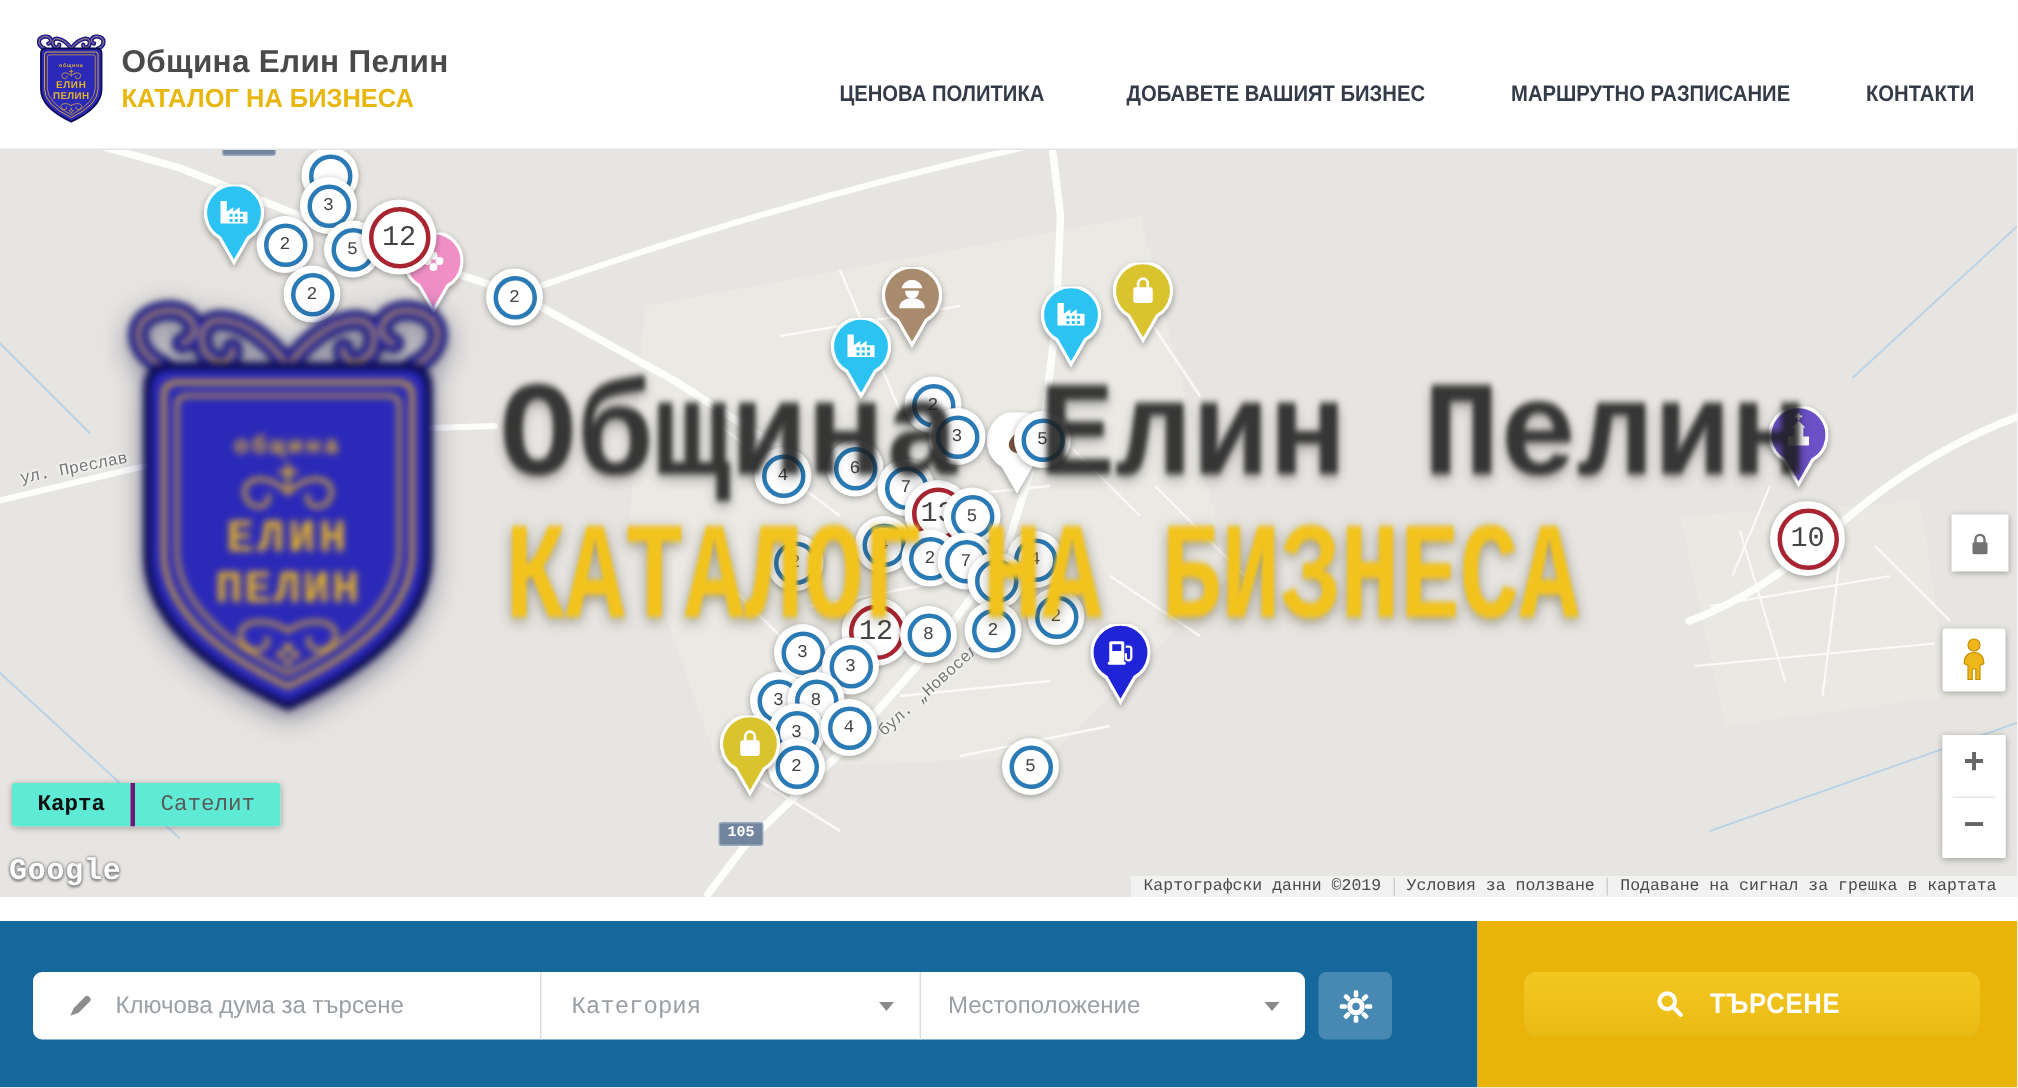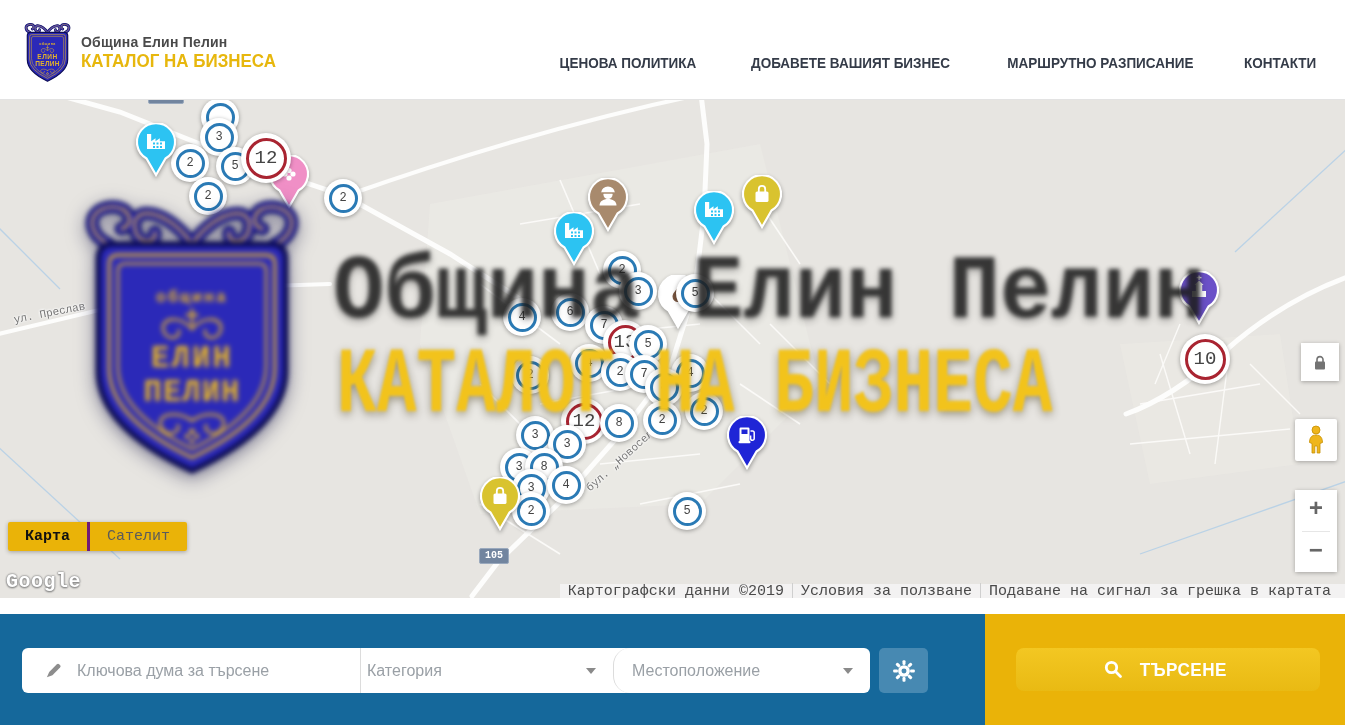--- a/index.html
+++ b/index.html
@@ -4,21 +4,21 @@
 <style>
   * { margin:0; padding:0; box-sizing:border-box; }
   html,body { width:1345px; background:#fff; font-family:"Liberation Sans","DejaVu Sans",sans-serif; }
   .page { position:relative; width:1345px; height:725px; overflow:hidden; background:#fff; }
 
   
   header { position:relative; width:100%; height:100px; background:#fff; border-bottom:1px solid #e3e3e3; z-index:20; }
   .brand { position:absolute; left:24px; top:22px; display:flex; align-items:center; text-decoration:none; cursor:pointer; }
   .crest-sm { width:47px; height:62px; }
   .brand-text { margin-left:10px; }
-  .brand-title { font-size:14px; font-weight:bold; color:#4a4a4a; letter-spacing:.2px; }
+  .brand-title { font-size:21px; font-weight:bold; color:#4a4a4a; letter-spacing:.2px; }
   .brand-subtitle { font-size:17.5px; font-weight:bold; color:#e7b70d; margin-top:1px; transform:scaleX(.97); transform-origin:left; }
   nav { position:absolute; right:25px; top:54px; display:flex; gap:36px; }
   nav a { font-size:15px; font-weight:bold; color:#343b48; text-decoration:none; white-space:nowrap; transform:scaleX(.9); transform-origin:center; cursor:pointer; }
 
   
   .map { position:absolute; left:0; top:84px; width:1345px; height:514px; background:#e7e5e1; overflow:hidden; cursor:grab;font-family:Liberation Mono, monospace; }
   .roads { position:absolute; left:0; top:0; z-index:0; }
   .road-badge { position:absolute; z-index:1; background:#72859f; border:1px solid #9aa9bd; color:#fff; font-size:10px; font-weight:bold; line-height:12px; padding:1px 5px; border-radius:2px; }
   .street-label { position:absolute; z-index:1; font-size:11px; color:#757575; white-space:nowrap; text-shadow:0 0 3px #fff,0 0 3px #fff,0 0 2px #fff; transform-origin:left bottom; }
   .cluster { position:absolute; z-index:2; background:#fff; border-radius:50%; box-shadow:0 1px 4px rgba(0,0,0,.35); display:flex; align-items:center; justify-content:center; cursor:pointer; }
@@ -27,44 +27,44 @@
   .pin { position:absolute; z-index:3; filter:drop-shadow(0 2px 2px rgba(0,0,0,.35)); cursor:pointer; }
   .pin svg { display:block; }
 
   
   .wm-crest { position:absolute; left:83px; top:112px; z-index:5; filter:blur(2.4px) drop-shadow(0 5px 9px rgba(8,8,60,.5)); pointer-events:none; }
   .wm-title { position:absolute; left:333px; top:158px; z-index:5; font-size:90px; font-weight:bold; color:#1e1e1e; opacity:.88; white-space:nowrap; transform:scaleX(.95); transform-origin:left; filter:blur(2px); text-shadow:0 3px 8px rgba(0,0,0,.35); pointer-events:none; }
   .wm-subtitle { position:absolute; left:337px; top:250px; z-index:5; font-size:92px; font-weight:bold; color:#f2c31c; white-space:nowrap; transform:scaleX(.72); transform-origin:left; filter:blur(1.6px); text-shadow:0 3px 10px rgba(50,40,0,.45); pointer-events:none; }
 
   
   .maptype { position:absolute; left:8px; top:438px; z-index:8; display:flex; box-shadow:0 1px 4px rgba(0,0,0,.3); border-radius:2px; overflow:hidden; }
-  .maptype button { height:29px; background:#eab308; border:none; font-size:15px; padding:0 17px; cursor:pointer; font-family:inherit; }
+  .maptype button { height:29px; background:#5eead4; border:none; font-size:15px; padding:0 17px; cursor:pointer; font-family:inherit; }
   .maptype .active { font-weight:600; color:#111; }
   .maptype .inactive { color:#5b5b5b; border-left:3px solid #701a75; }
   .google-logo { position:absolute; left:6px; top:486px; z-index:8; font-size:20px; font-weight:bold; letter-spacing:.5px; color:#fff; text-shadow:0 0 2px #8a8a8a,0 0 2px #8a8a8a,0 1px 2px #777; cursor:pointer; }
-  .attribution { position:absolute; right:0; top:500px; z-index:8; height:14px; display:flex; align-items:center; background:rgba(245,245,245,.85); font-size:15px; color:#4a4a4a; padding-right:6px; }
+  .attribution { position:absolute; right:0; top:500px; z-index:8; height:14px; display:flex; align-items:center; background:rgba(245,245,245,.85); font-size:11px; color:#4a4a4a; padding-right:6px; }
   .attribution span { padding:0 8px; white-space:nowrap; }
   .attribution span + span { border-left:1px solid #cfcfcf; cursor:pointer; }
   .ctrl { position:absolute; z-index:8; background:#fff; box-shadow:0 1px 4px rgba(0,0,0,.3); display:flex; align-items:center; justify-content:center; cursor:pointer; }
   .ctrl-lock { left:1301px; top:259px; width:38px; height:38px; }
   .ctrl-pegman { left:1295px; top:335px; width:42px; height:42px; border-radius:2px; }
   .zoomctrl { position:absolute; left:1295px; top:406px; width:42px; height:82px; z-index:8; background:#fff; box-shadow:0 1px 4px rgba(0,0,0,.3); border-radius:2px; display:flex; flex-direction:column; }
   .zoomctrl button { flex:1; border:none; background:#fff; font-size:24px; font-weight:bold; color:#666; cursor:pointer; line-height:1; font-family:inherit; }
   .zoomctrl .zdiv { height:1px; background:#e6e6e6; margin:0 7px; }
 
   
   .searchbar { position:absolute; left:0; top:614px; width:1345px; height:111px; }
   .sb-left { position:absolute; left:0; top:0; width:985px; height:111px; background:#15689b; }
   .sb-right { position:absolute; left:985px; top:0; width:360px; height:132px; background:#eab308; }
   .pill { position:absolute; left:22px; top:34px; width:848px; height:45px; background:#fff; border-radius:6px; display:flex; align-items:stretch; }
   .seg { display:flex; align-items:center; position:relative; }
   .seg-input { width:338px; padding-left:22px; }
   .seg-sel { border-left:1px solid #dcdcdc; cursor:pointer; }
-  .seg-cat { width:253px; padding-left:6px; }
-  .seg-loc { width:257px; padding-left:18px;border-radius:17px; }
+  .seg-cat { width:253px; padding-left:20px;font-family:Liberation Mono, monospace; }
+  .seg-loc { width:257px; padding-left:18px; }
   .seg-input input { border:none; outline:none; font-size:16px; color:#444; width:260px; margin-left:14px; font-family:inherit; background:transparent; }
   .seg-input input::placeholder { color:#9aa0a6; }
   .sel-text { font-size:16px; color:#9aa0a6; }
   .caret { position:absolute; right:17px; top:20px; width:0; height:0; border-left:5px solid transparent; border-right:5px solid transparent; border-top:6px solid #8a8a8a; }
   .gear-btn { position:absolute; left:879px; top:34px; width:49px; height:45px; border:none; border-radius:5px; background:#4789b2; cursor:pointer; display:flex; align-items:center; justify-content:center; }
   .search-btn { position:absolute; left:31px; top:34px; width:304px; height:43px; border:none; border-radius:8px; background:linear-gradient(#f3c722,#e9ba13); cursor:pointer; display:flex; align-items:center; justify-content:center; gap:12px; }
   .search-btn span { font-size:19px; font-weight:bold; color:#fff; letter-spacing:.5px; transform:scaleX(.9); }
 </style>
 </head>
 <body>

